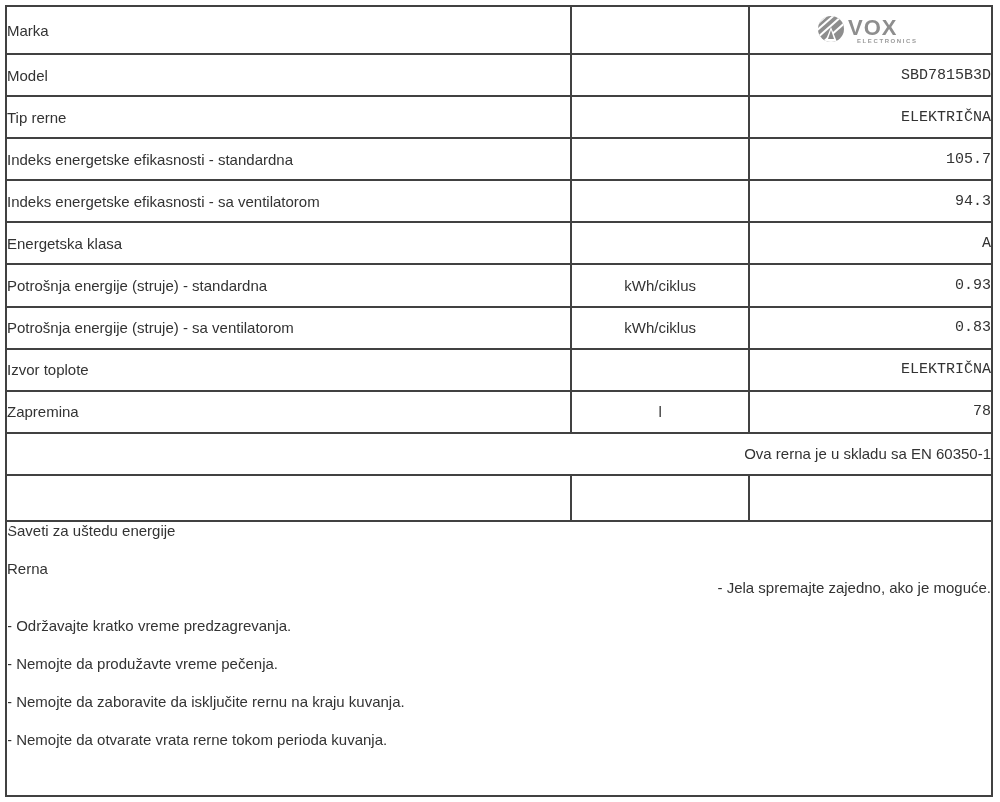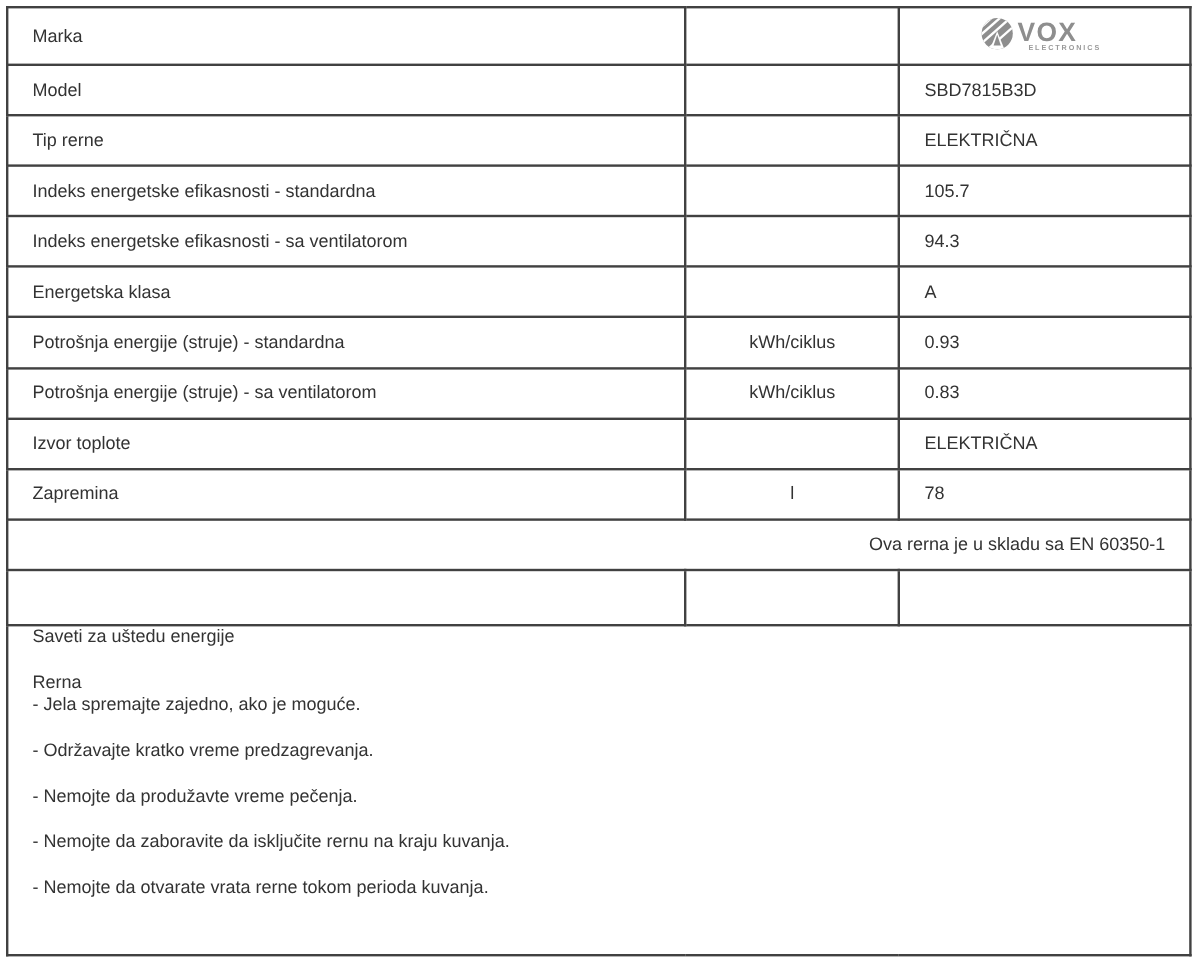--- a/index.html
+++ b/index.html
@@ -18,42 +18,42 @@
     top: 5px;
     width: 988px;
     height: 792px;
     border-collapse: collapse;
     table-layout: fixed;
     font-size: 15px;
     color: #333333;
   }
   table.spec-table td {
     border: 2px solid #414141;
-    padding: 0 20px;
+    padding: 0 0;
     height: 35px;
     overflow: hidden;
     white-space: nowrap;
   }
   td.c-label { text-align: left; }
   td.c-unit  { text-align: center; }
-  td.c-value { text-align: left; }
+  td.c-value { text-align: right; font-family: Liberation Mono, monospace; }
   tr.logo-row td { height: 40px; }
   tr.empty-row td { height: 38px; }
   td.logo-cell { text-align: center; vertical-align: middle; padding: 2px 0; border-radius: 21px; }
   td.span-cell { text-align: right; }
   td.tips-cell {
     vertical-align: top;
     padding: 9px 10px 6px 10px;
     white-space: normal;
     border-radius: 12px;
   }
   .tips-heading { margin: 0 0 20px 0; }
   .tips-subheading { margin: 0; line-height: 19px; }
   .tip-item { margin: 19px 0 0 0; line-height: 19px; }
-  .tip-item.first { margin-top: 0; }
+  .tip-item.first { margin-top: 0; text-align: right; }
   .logo-wrap { display: inline-block; line-height: 0; }
 </style>
 </head>
 <body>
 
 <div class="sheet">
   <table class="spec-table">
     <colgroup>
       <col style="width:57.3%">
       <col style="width:18.1%">

